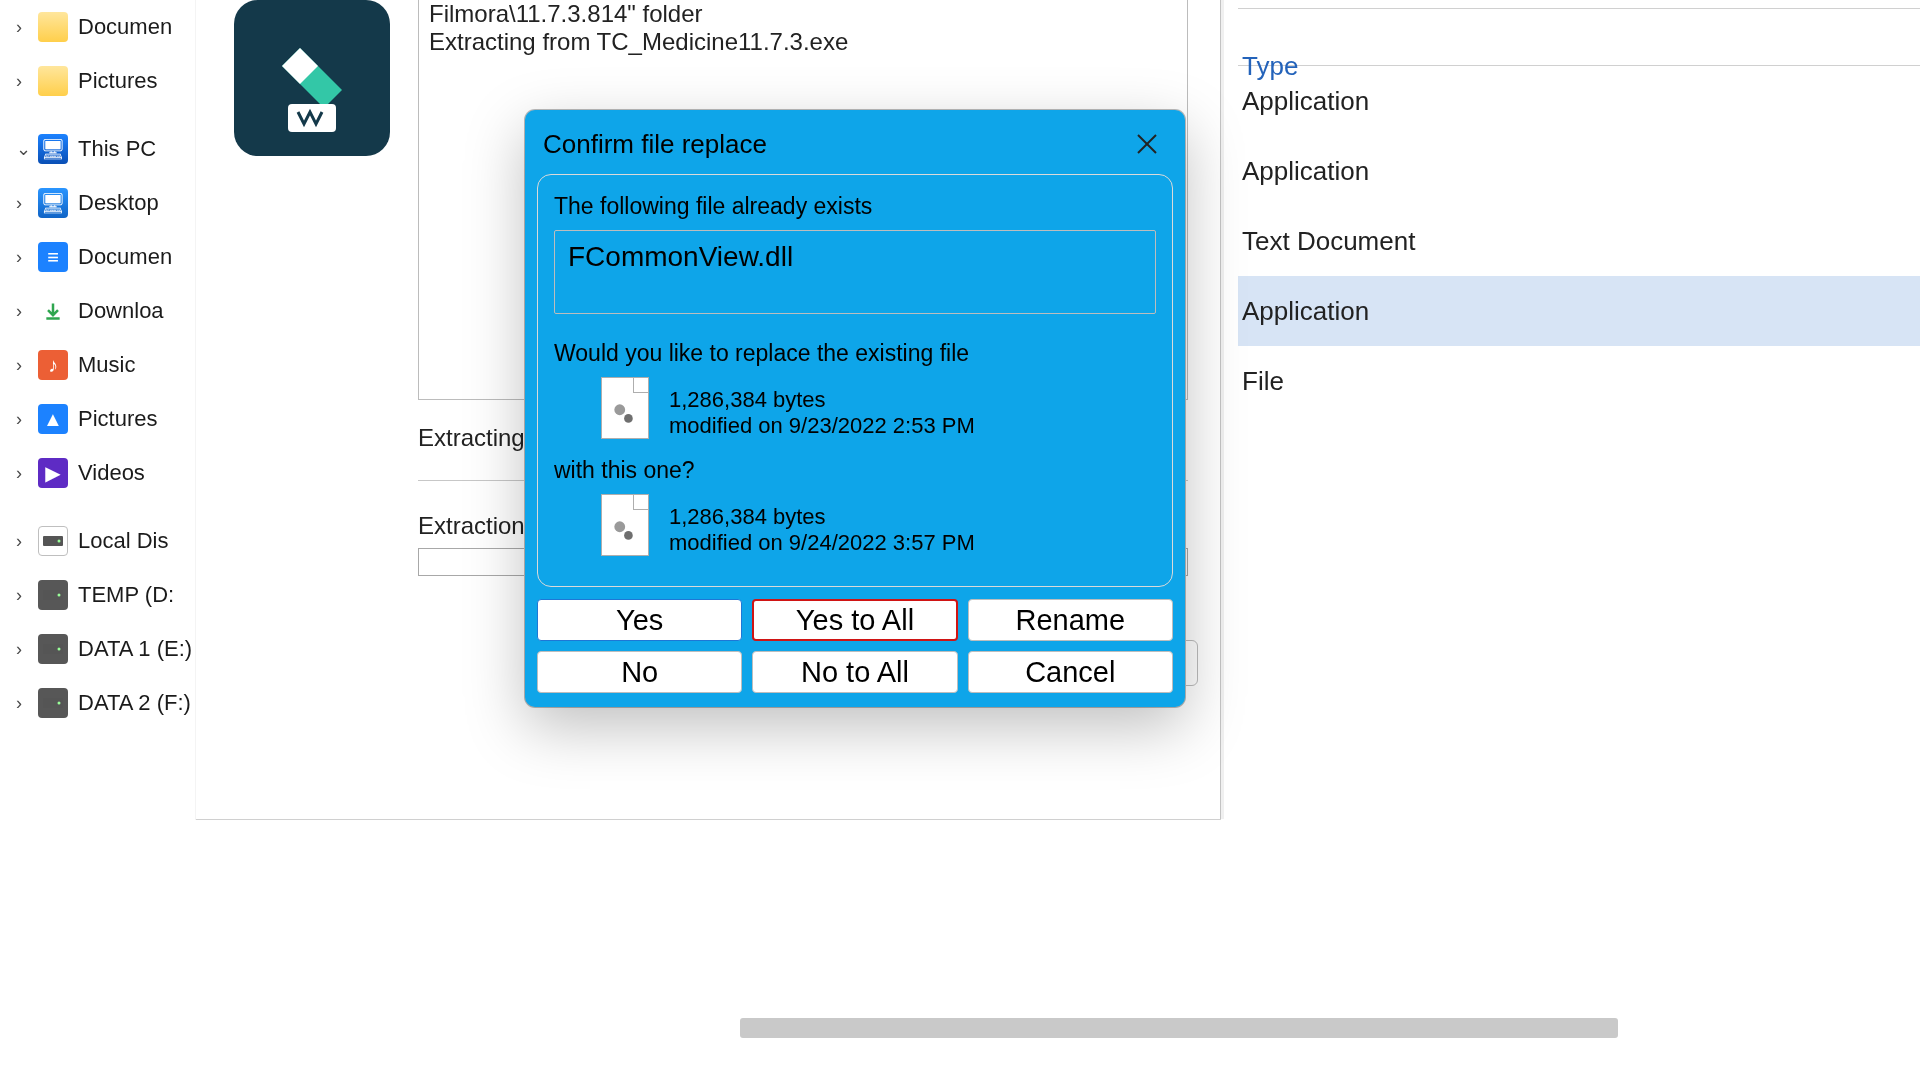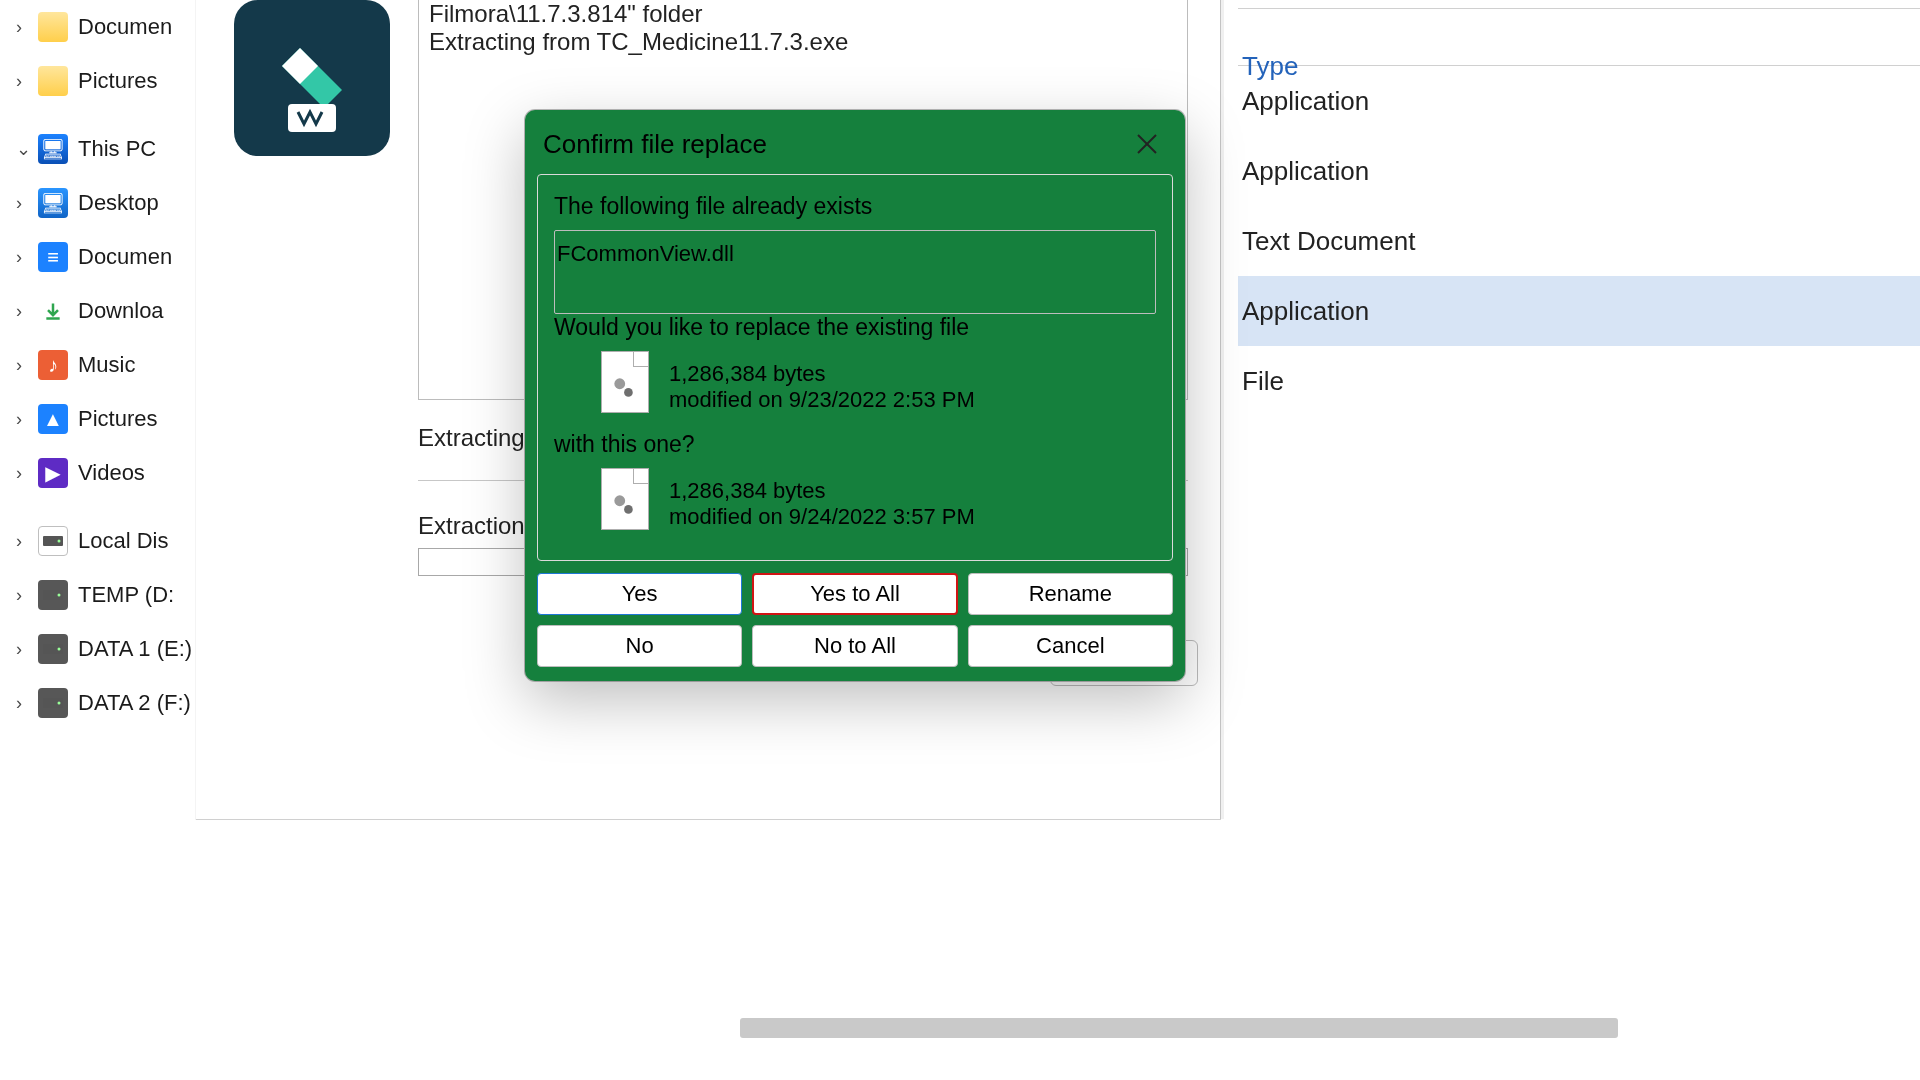--- a/index.html
+++ b/index.html
@@ -149,47 +149,48 @@
   }
   .type-column .row.selected{
     background:#d7e4f5;
   }
 
   
   .dialog {
     position: absolute;
     left: 525px; top: 110px;
     width: 660px;
-    background: #15803d;
+    background: #0ea5e9;
     border-radius: 10px;
     box-shadow: 0 20px 60px rgba(0,0,0,0.25), 0 0 0 1px #bcbcbc;
     font-size: 22px;
   }
   .dialog .titlebar{
     display:flex; align-items:center; justify-content:space-between;
     padding: 14px 18px 10px 18px;
     font-size:26px;
   }
   .dialog .close {
     width:40px; height:40px;
     display:flex;align-items:center;justify-content:center;
     cursor:pointer;
   }
   .dialog .body {
     margin: 0 12px 12px 12px;
     border:1px solid #dadada;
-    border-radius:4px;
+    border-radius:14px;
     padding: 18px 16px 12px 16px;
   }
   .dialog .msg { font-size:23px; margin-bottom:10px; }
   .dialog .filefield{
     border:1px solid #bdbdbd;
-    padding:10px 2px;
+    padding:10px 13px;
     height:84px;
-    font-size:22px;
+    font-size:28px;
+    margin-bottom:26px;
     border-radius:2px;
   }
   .dialog .filerow{
     display:flex; align-items:flex-end;
     gap:20px;
     margin:8px 0 18px 47px;
   }
   .dialog .fileicon{
     width:48px; height:62px;
     border:1px solid #aeaeae;
@@ -208,21 +209,21 @@
     position:absolute; left:8px; top:22px; width:26px; height:26px;
   }
   .dialog .btnrow{
     display:grid;
     grid-template-columns: repeat(3, 1fr);
     gap:10px;
     margin: 0 12px 14px 12px;
   }
   .dialog button{
     height:42px;
-    font-size:22px;
+    font-size:29px;
     background:#fff;
     border:1px solid #bdbdbd;
     border-radius:4px;
     cursor:pointer;
   }
   .dialog button.primary{
     border:1px solid #1e77d6;
   }
   .dialog button.highlighted{
     border:2px solid #d01414;

